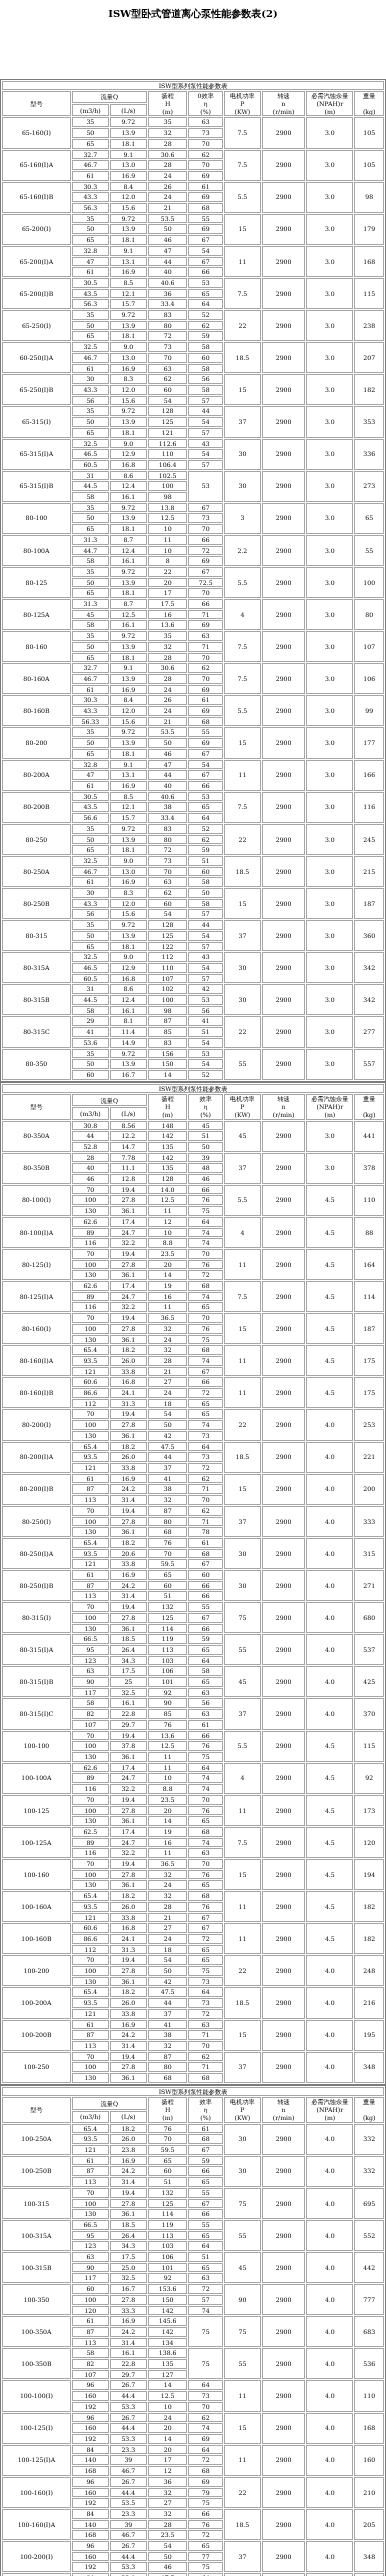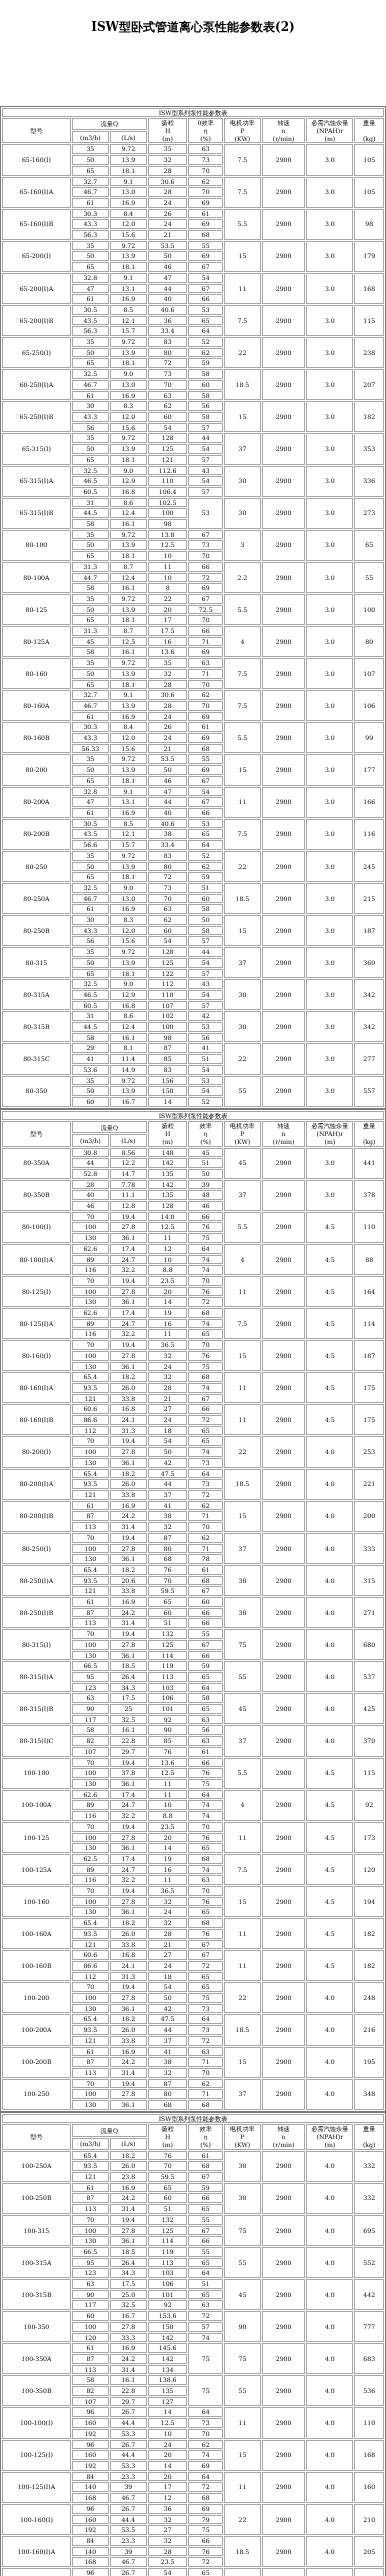--- a/index.html
+++ b/index.html
@@ -1,17 +1,17 @@
 <!DOCTYPE html>
 <html style="font-size:8.2px"><head>
 <meta charset="utf-8">
 <style>
   html,body{margin:0;padding:0;background:#ffffff;color:#000000;}
   body{width:386px;font-family:"DejaVu Serif","Liberation Serif",serif;font-size:6.2px;}
-  .page-title{text-align:center;font-size:12px;font-weight:bold;padding-top:2.6px;margin:16px;}
+  .page-title{text-align:center;font-size:10px;font-weight:bold;padding-top:2.6px;margin:4px;}
   .title-gap{height:54px;}
   table.spec{width:386px;table-layout:fixed;border-collapse:separate;border-spacing:1px;border:0.5px solid #7b7b7b;background:#ffffff;}
   table.spec td, table.spec th{
     border:0.5px solid #a6a6a6;
     text-align:center;vertical-align:middle;
     font-weight:normal;padding:0 0.5px;overflow:hidden;
     font-size:6.2px;line-height:7.7px;height:7.7px;
   }
   table.spec th{white-space:pre-line;}
   th.hf{height:16.5px;}

